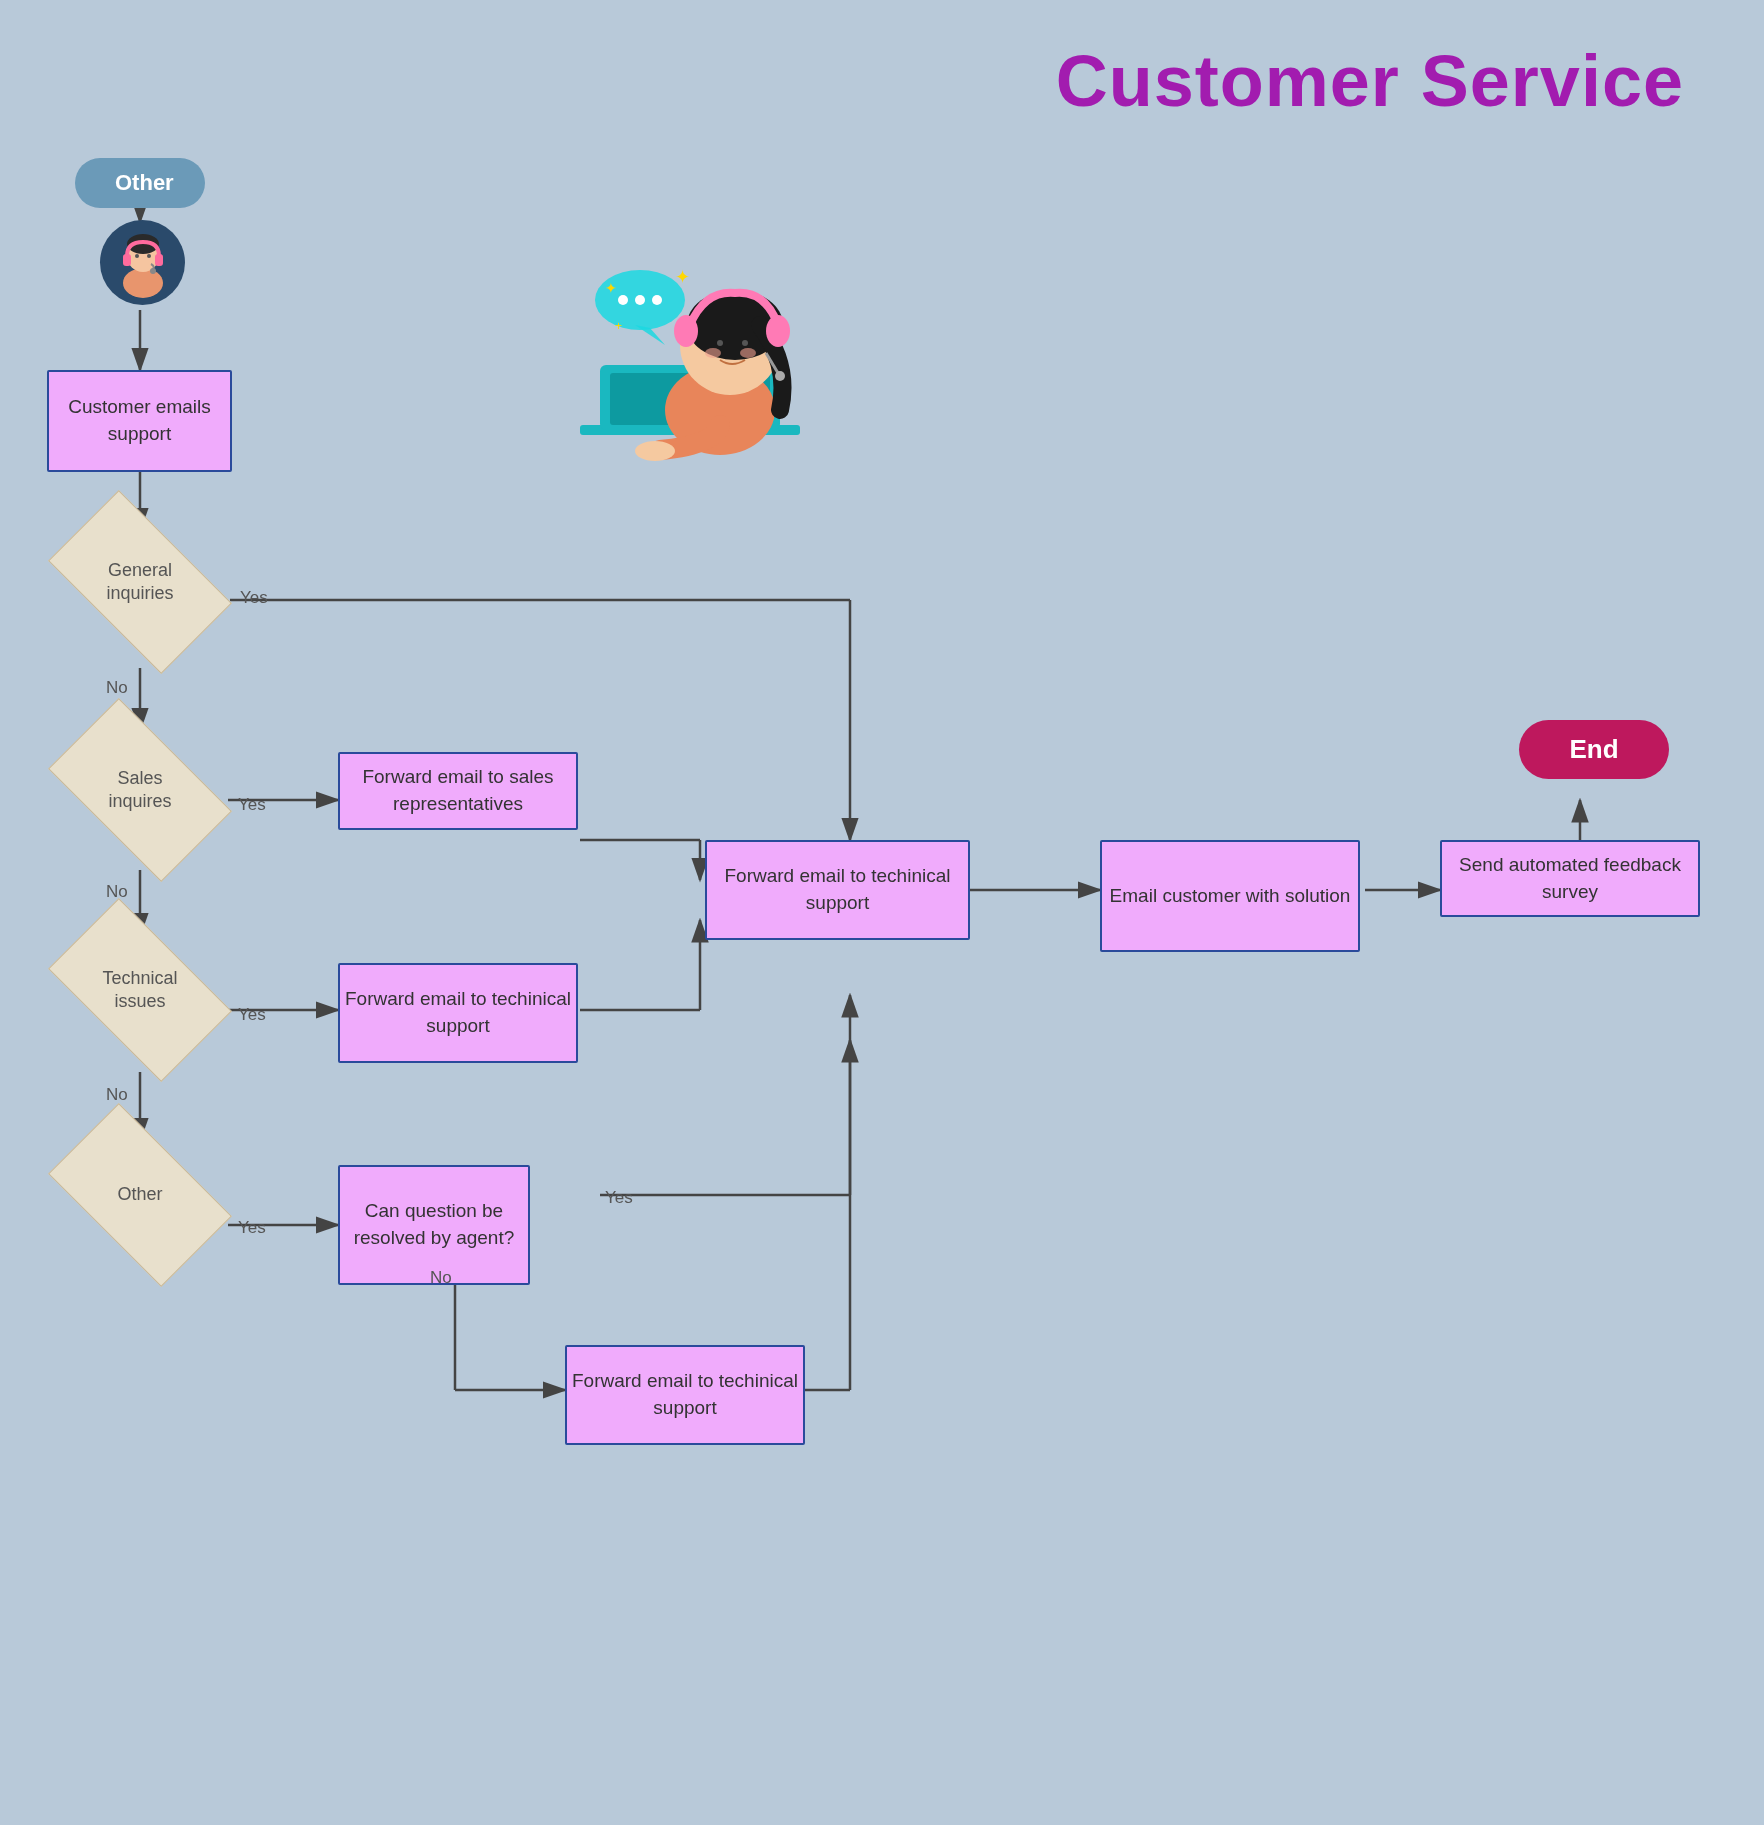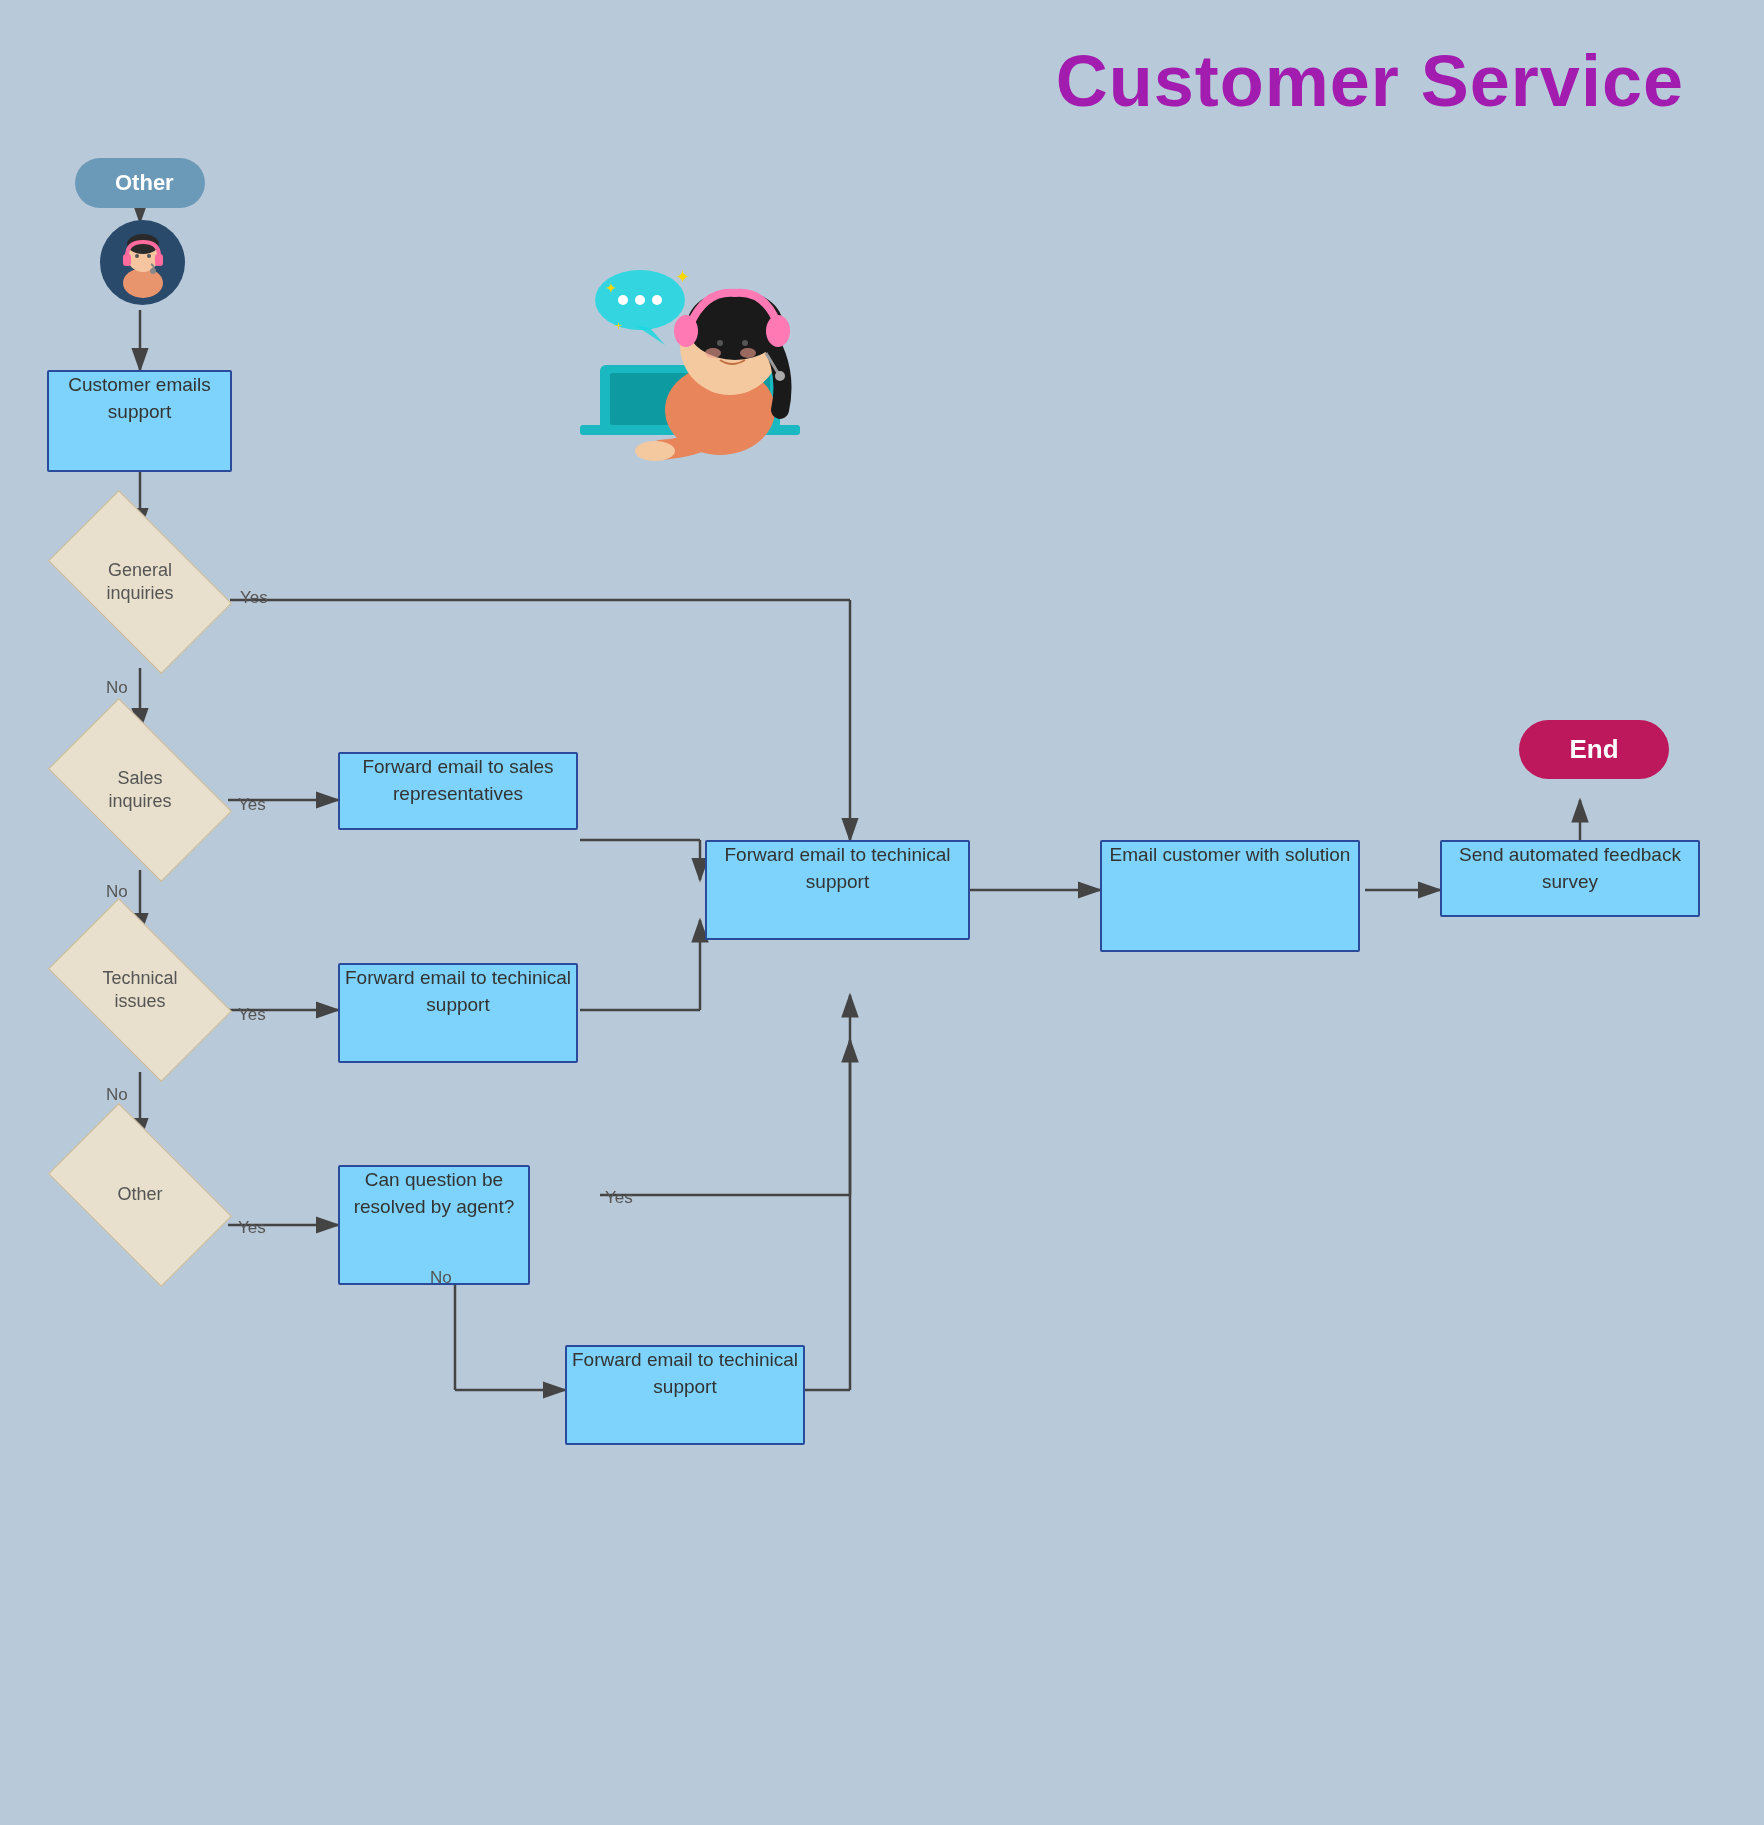--- a/index.html
+++ b/index.html
@@ -47,24 +47,25 @@
       left: 100px;
       display: flex;
       align-items: center;
       justify-content: center;
       overflow: hidden;
     }
 
     
     .fc-rect {
       position: absolute;
-      background: #7dd3fc;
+      background: #f0abfc;
       border: 2.5px solid #2a4a9b;
       border-radius: 2px;
       display: flex;
+      align-items: center;
       justify-content: center;
       text-align: center;
       font-size: 19px;
       color: #333;
       line-height: 1.4;
     }
 
     
     .fc-diamond-wrap {
       position: absolute;

